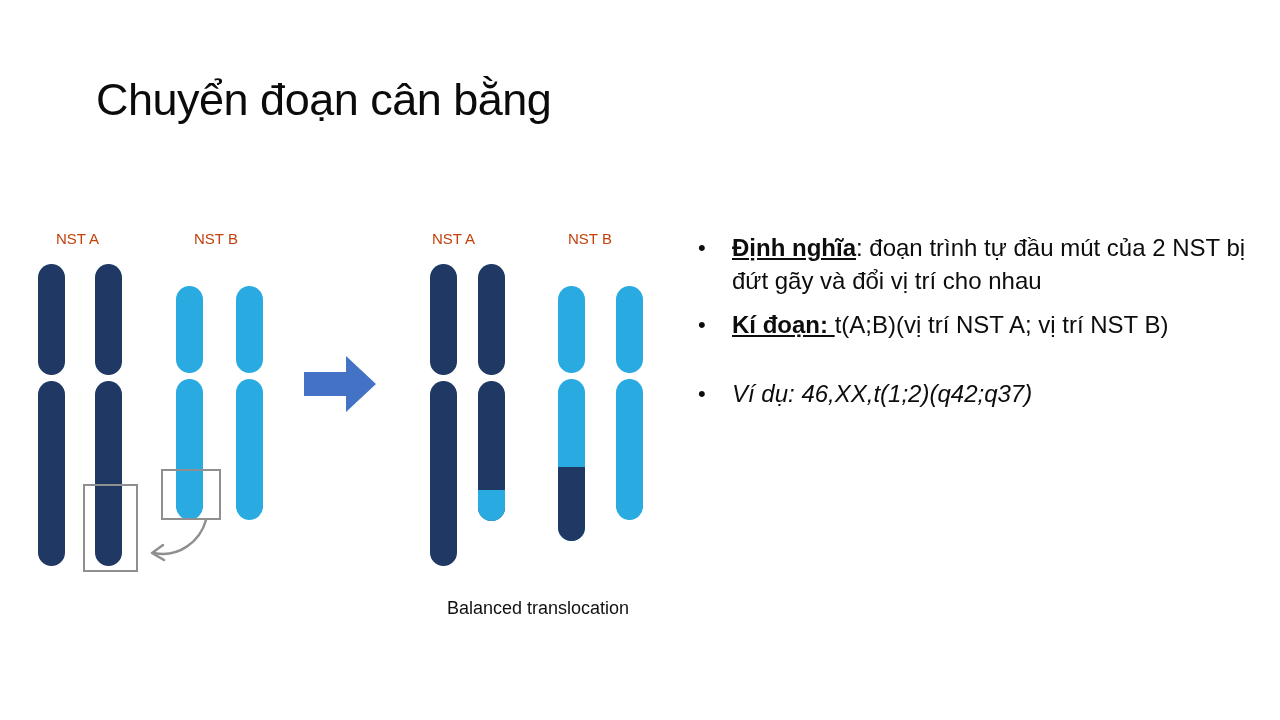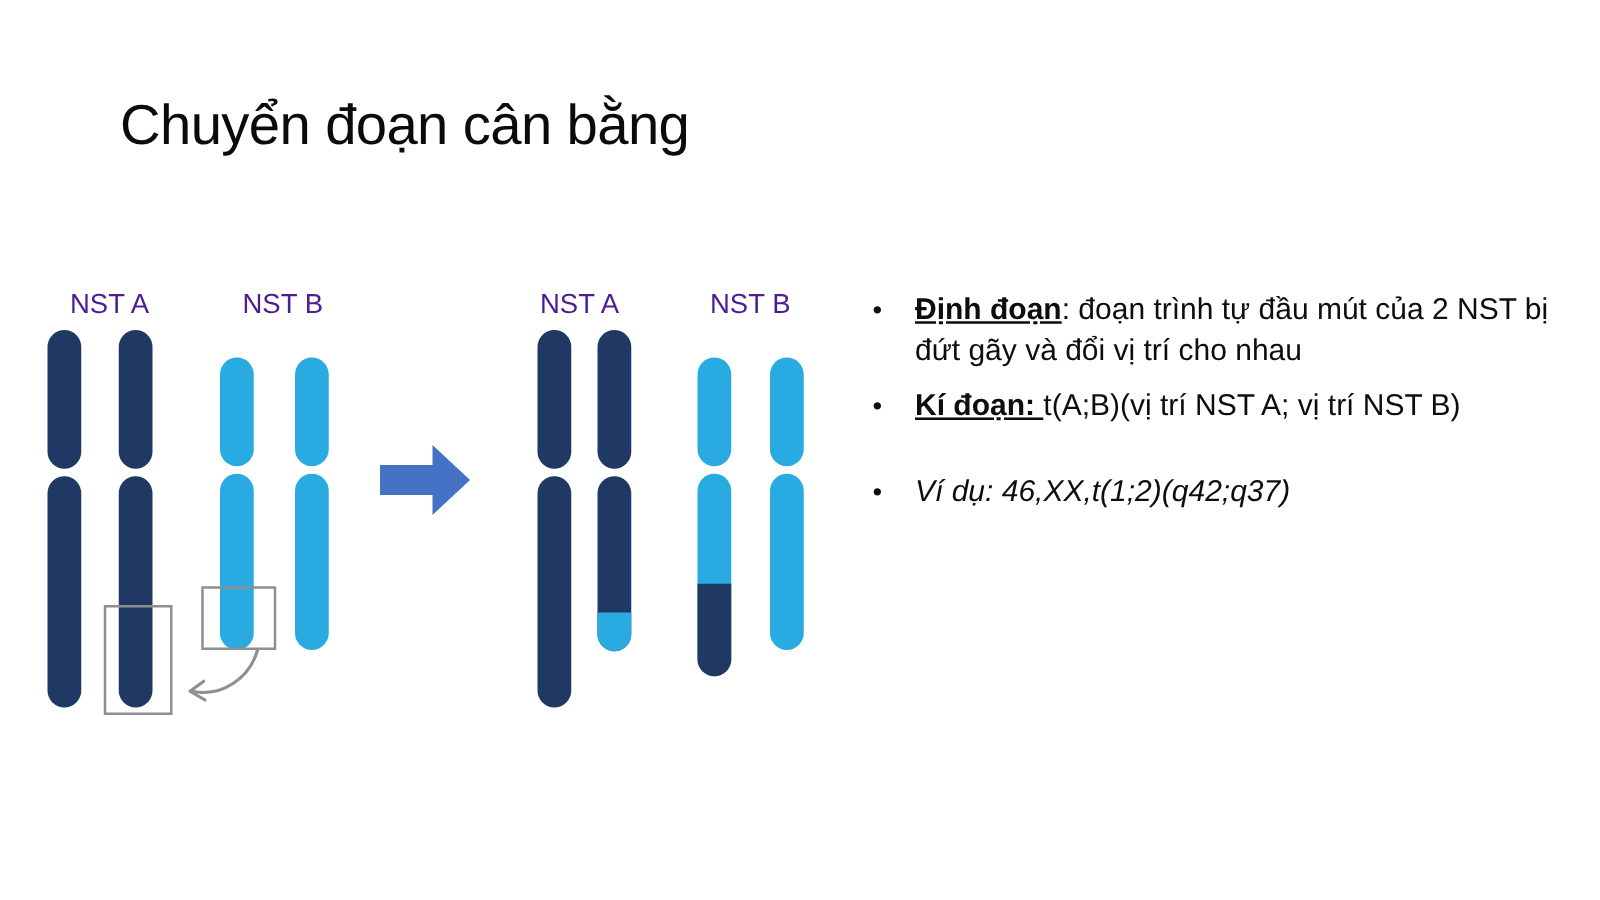--- a/index.html
+++ b/index.html
@@ -4,21 +4,21 @@
 <style>
   html,body { margin:0; padding:0; background:#fff; }
   .slide {
     position:relative; width:1280px; height:720px; background:#ffffff;
     font-family:"Liberation Sans", sans-serif; overflow:hidden; color:#111;
   }
   .title {
     position:absolute; left:96px; top:74px; font-size:45px; font-weight:500;
     color:#0b0b0b; letter-spacing:-0.5px; white-space:nowrap;
   }
-  .nst-label { position:absolute; font-size:22px; color:#4c1d95; white-space:nowrap; }
+  .nst-label { position:absolute; font-size:15px; color:#c2410c; white-space:nowrap; }
   .chrom { position:absolute; }
   .arm { position:absolute; left:0; width:100%; border-radius:14px; }
   .dark  { background:var(--chromosome-dark,  #1F3864); }
   .light { background:var(--chromosome-light, #29ABE2); }
   .tip { position:absolute; left:0; width:100%; bottom:0; border-radius:0 0 14px 14px; }
   .sel-box { position:absolute; border:2px solid var(--outline-gray,#8f8f8f); background:transparent; }
   .caption {
     position:absolute; left:424px; top:598px; width:228px; text-align:center;
     font-size:18px; color:#111;
   }
@@ -96,25 +96,26 @@
     <div class="arm light" style="top:0;height:87px;"></div>
     <div class="arm light" style="top:93px;height:162px;">
       <div class="tip dark" style="height:74px;"></div>
     </div>
   </div>
   <div class="chrom" style="left:616px;top:286px;width:27px;height:234px;">
     <div class="arm light" style="top:0;height:87px;"></div>
     <div class="arm light" style="top:93px;height:141px;"></div>
   </div>
 
+  <div class="caption">Balanced translocation</div>
 
   <div class="bullets">
     <div class="bullet b1">
       <span class="marker">•</span>
-      <span class="txt"><span class="lead">Định đoạn</span><span>: đoạn trình tự đầu mút của 2 NST bị đứt gãy và đổi vị trí cho nhau</span></span>
+      <span class="txt"><span class="lead">Định nghĩa</span><span>: đoạn trình tự đầu mút của 2 NST bị đứt gãy và đổi vị trí cho nhau</span></span>
     </div>
     <div class="bullet b2">
       <span class="marker">•</span>
       <span class="txt"><span class="lead">Kí đoạn: </span><span>t(A;B)(vị trí NST A; vị trí NST B)</span></span>
     </div>
     <div class="bullet b3">
       <span class="marker">•</span>
       <span class="txt it">Ví dụ: 46,XX,t(1;2)(q42;q37)</span>
     </div>
   </div>

